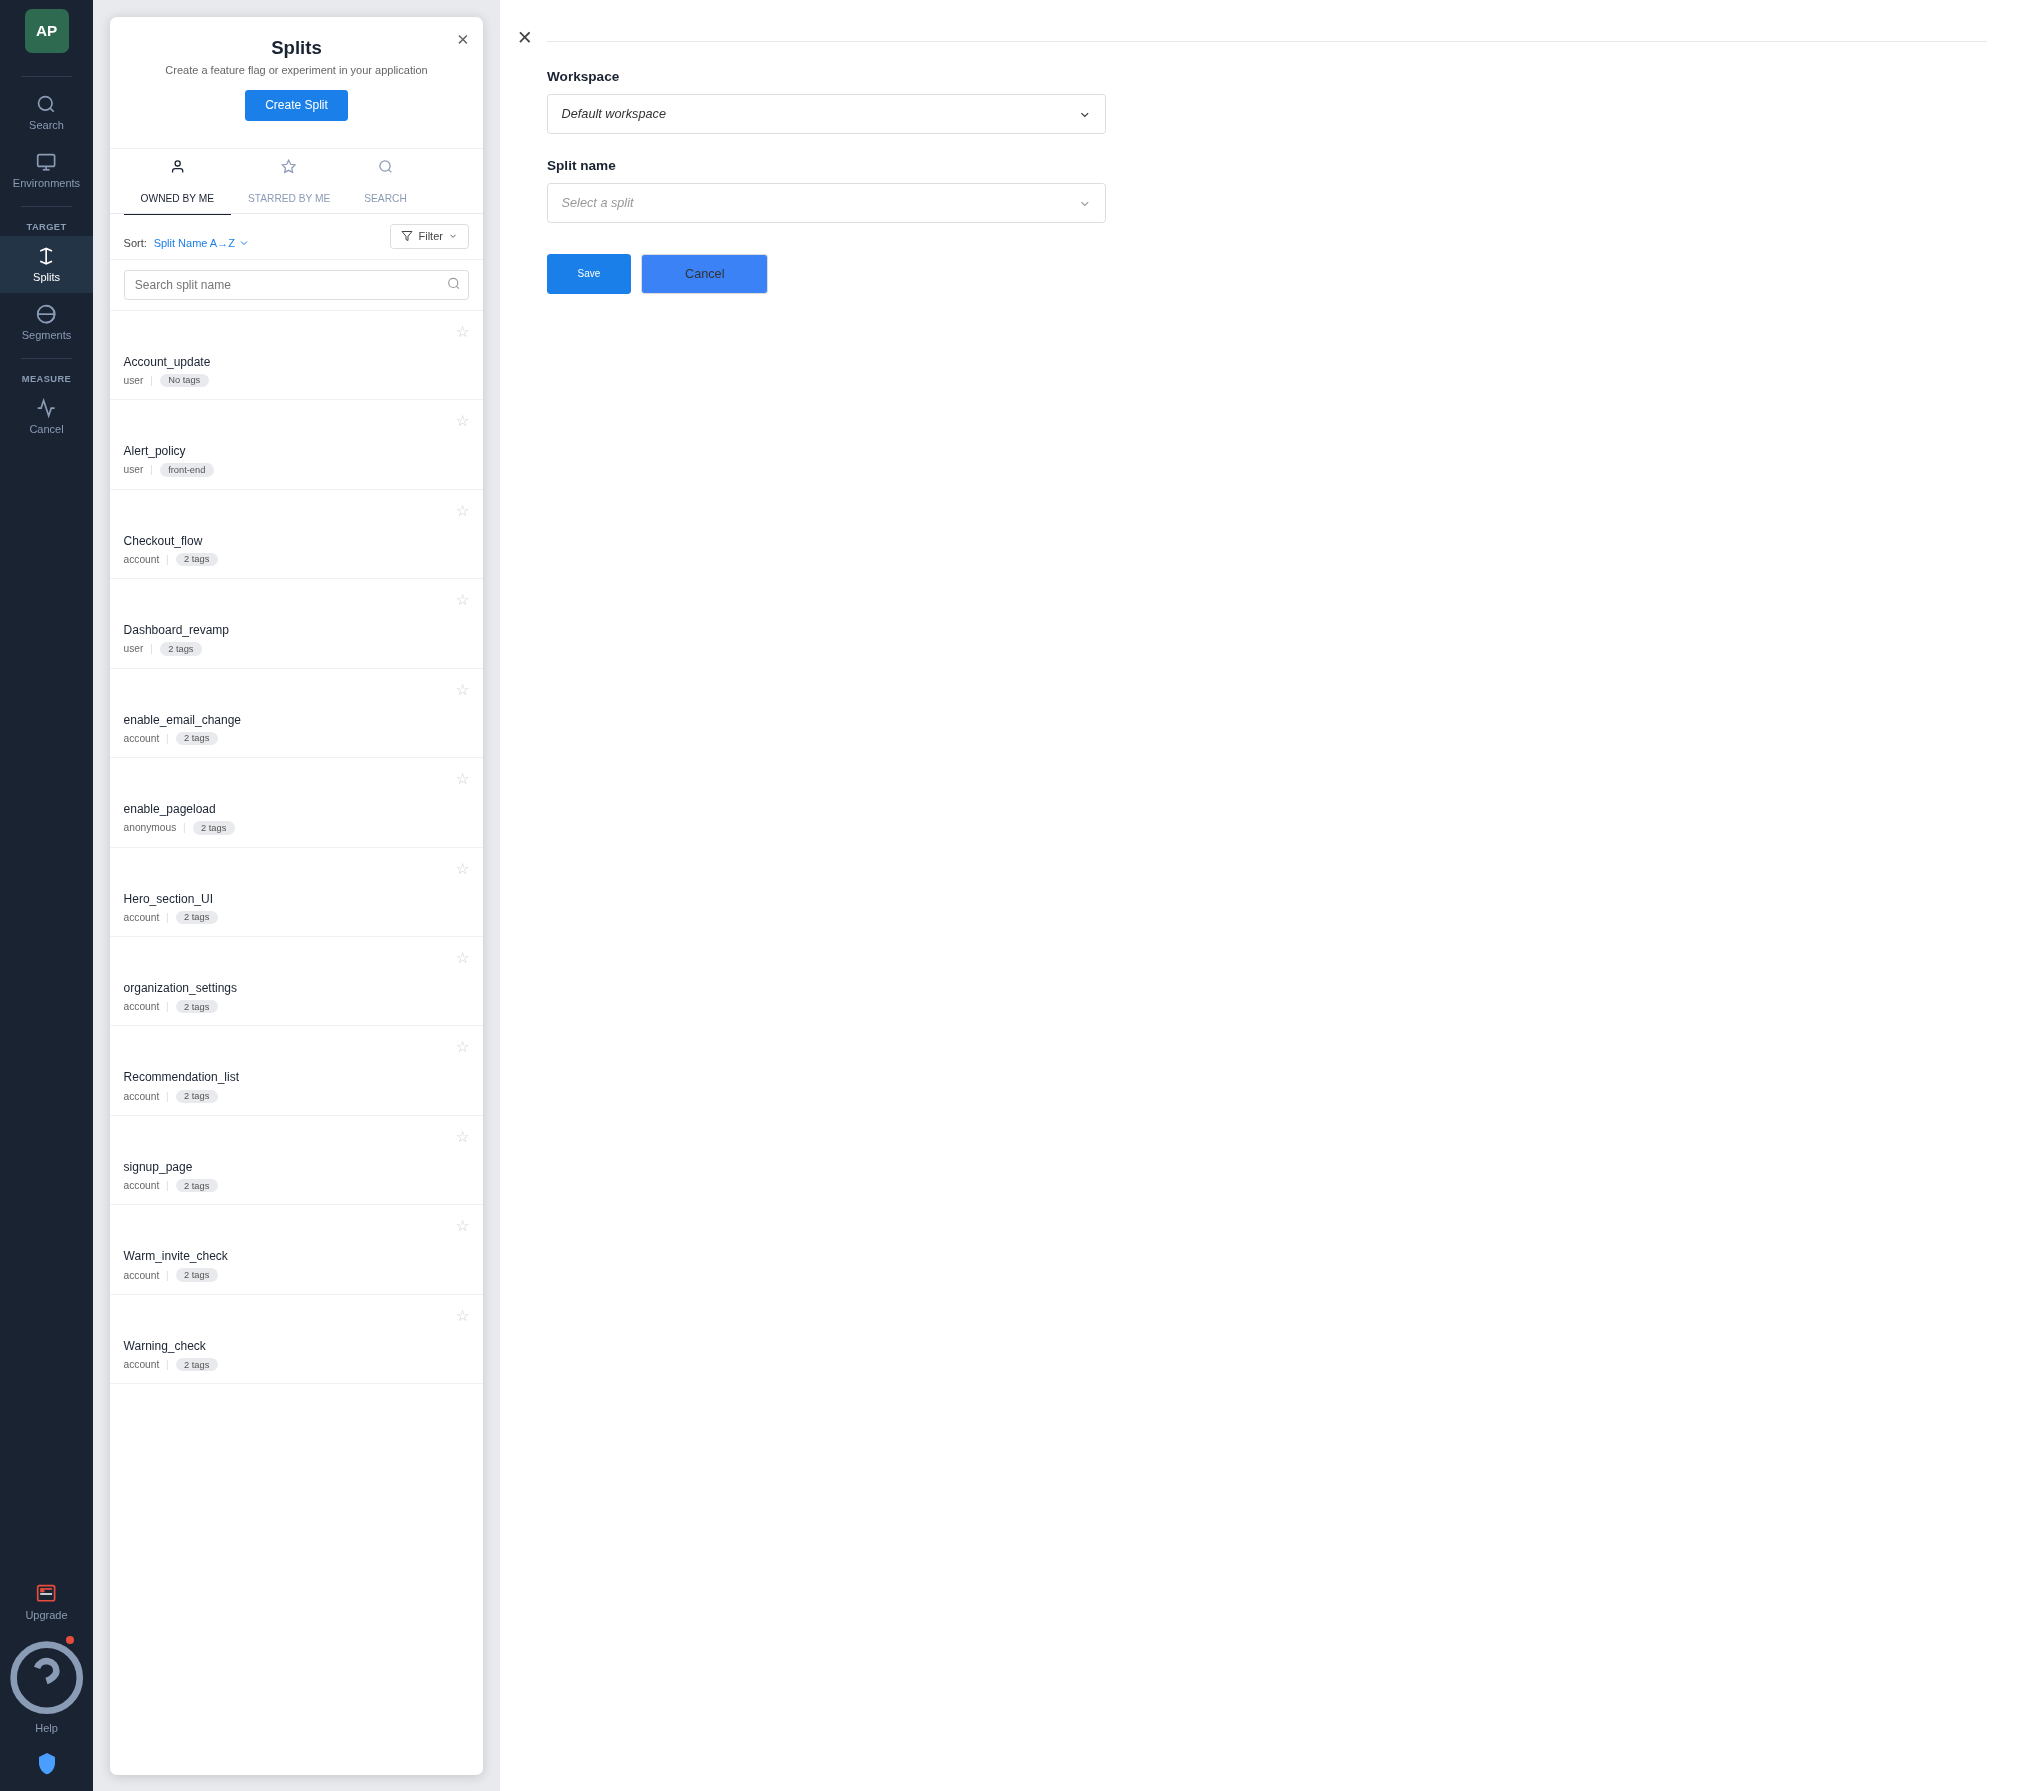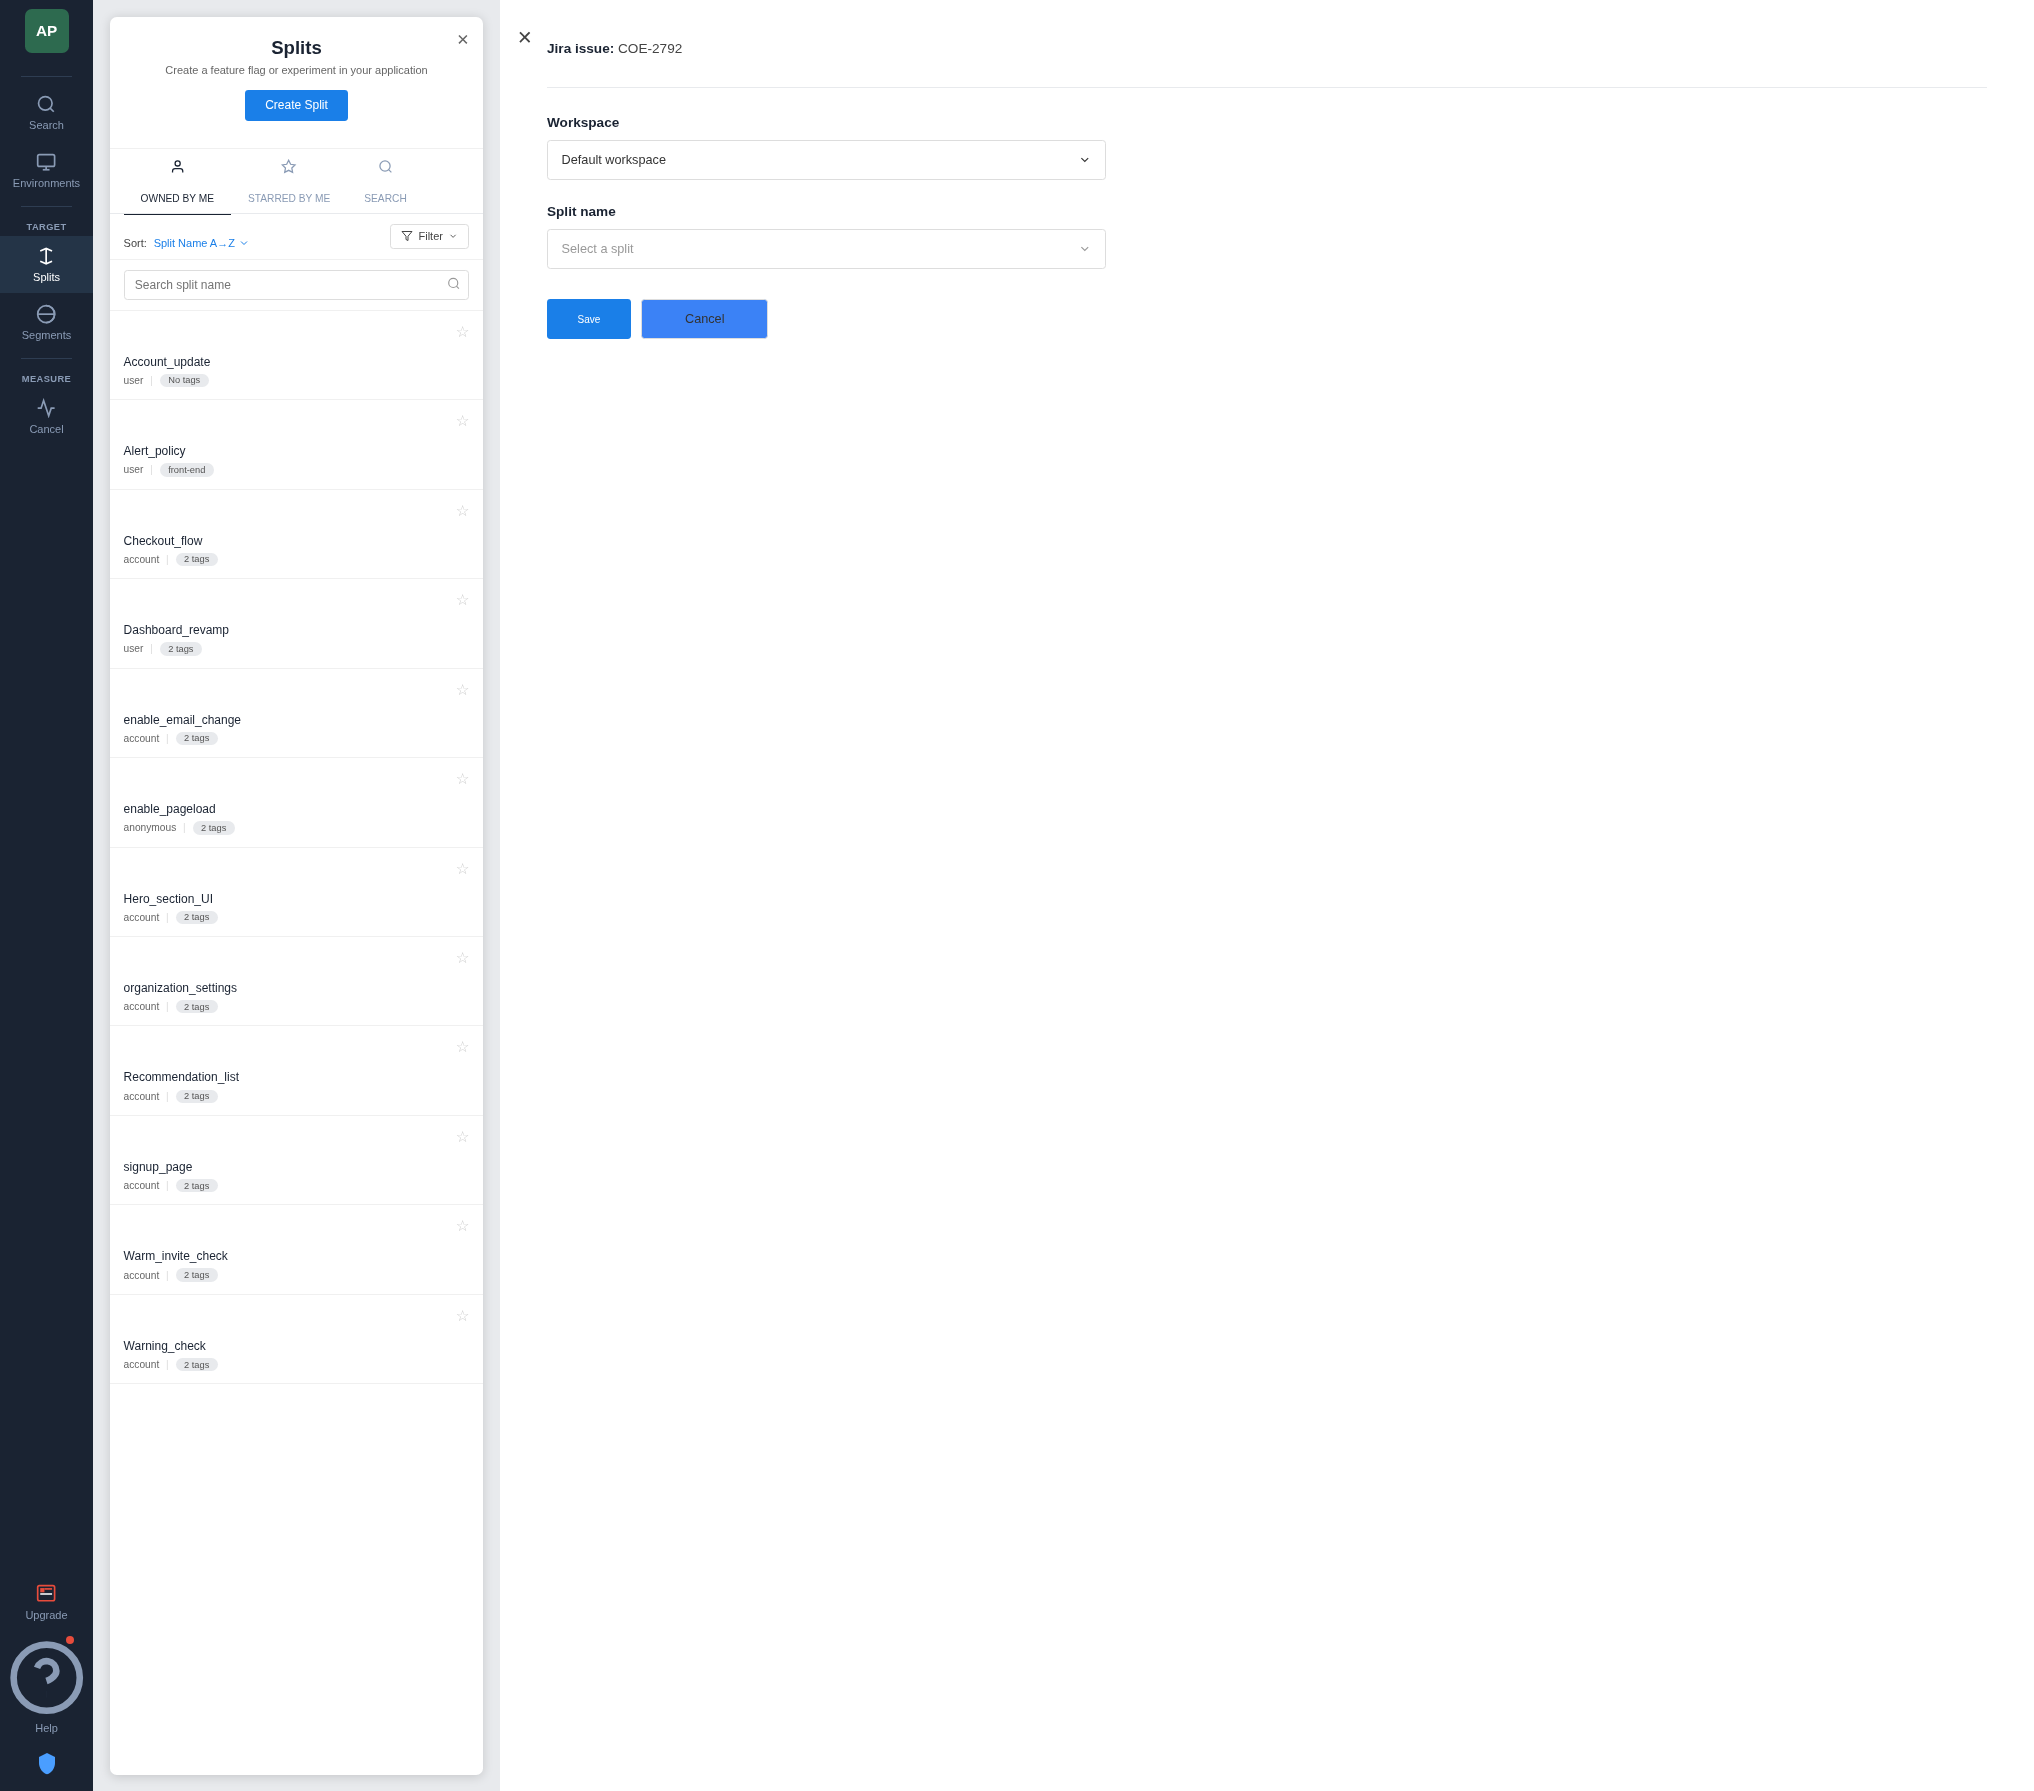--- a/index.html
+++ b/index.html
@@ -194,21 +194,21 @@
     .connect-field { margin-bottom: 24px; }
     .connect-label {
       font-size: 13.6px; font-weight: 600; color: #1a2332; margin-bottom: 10.2px; display: block;
     }
     .connect-select {
       width: 100%; max-width: 559px;
       padding: 12px 13.6px;
       border: 0.8px solid #ddd; border-radius: 3.4px;
       font-size: 12.7px; color: #333;
       background: white; cursor: pointer;
-      display: flex; align-items: flex-end; justify-content: space-between;
+      display: flex; align-items: flex-end; justify-content: space-between; font-style: italic;
     }
     .connect-select-placeholder { color: #999; }
     .connect-actions {
       display: flex; gap: 10.2px; margin-top: 30.5px;
     }
     .save-btn {
       background: #1a7fe8; color: white; border: none; border-radius: 3.4px;
       padding: 12px 30.5px; font-size: 10px; font-weight: 500; cursor: pointer;
     }
     .cancel-btn {
@@ -499,24 +499,20 @@
           <span class="split-tag">2 tags</span>
         </div>
       </div>
       <span class="split-star">☆</span>
     </div>
         </div>
     </div>
 
     <div class="connect-panel">
       <button class="connect-close">✕</button>
-      <div class="connect-jira">
-        <strong>Jira issue:</strong>
-        <span>COE-2792</span>
-      </div>
       <hr class="connect-divider">
 
       <div class="connect-field">
         <label class="connect-label">Workspace</label>
         <div class="connect-select">
           <span>Default workspace</span>
           <svg viewBox="0 0 24 24" fill="none" stroke="#333" stroke-width="2" width="13.6" height="13.6">
               <polyline points="6 9 12 15 18 9"></polyline>
             </svg>
         </div>

